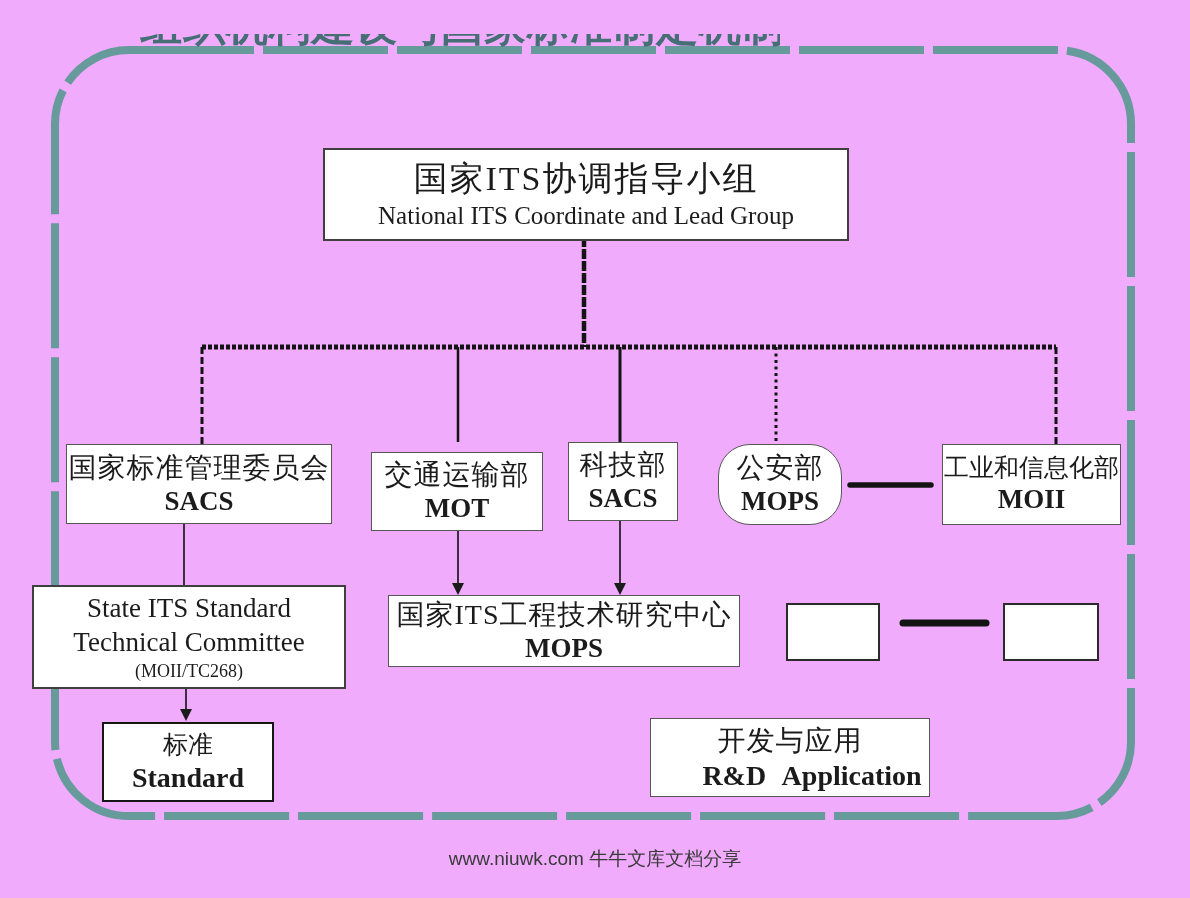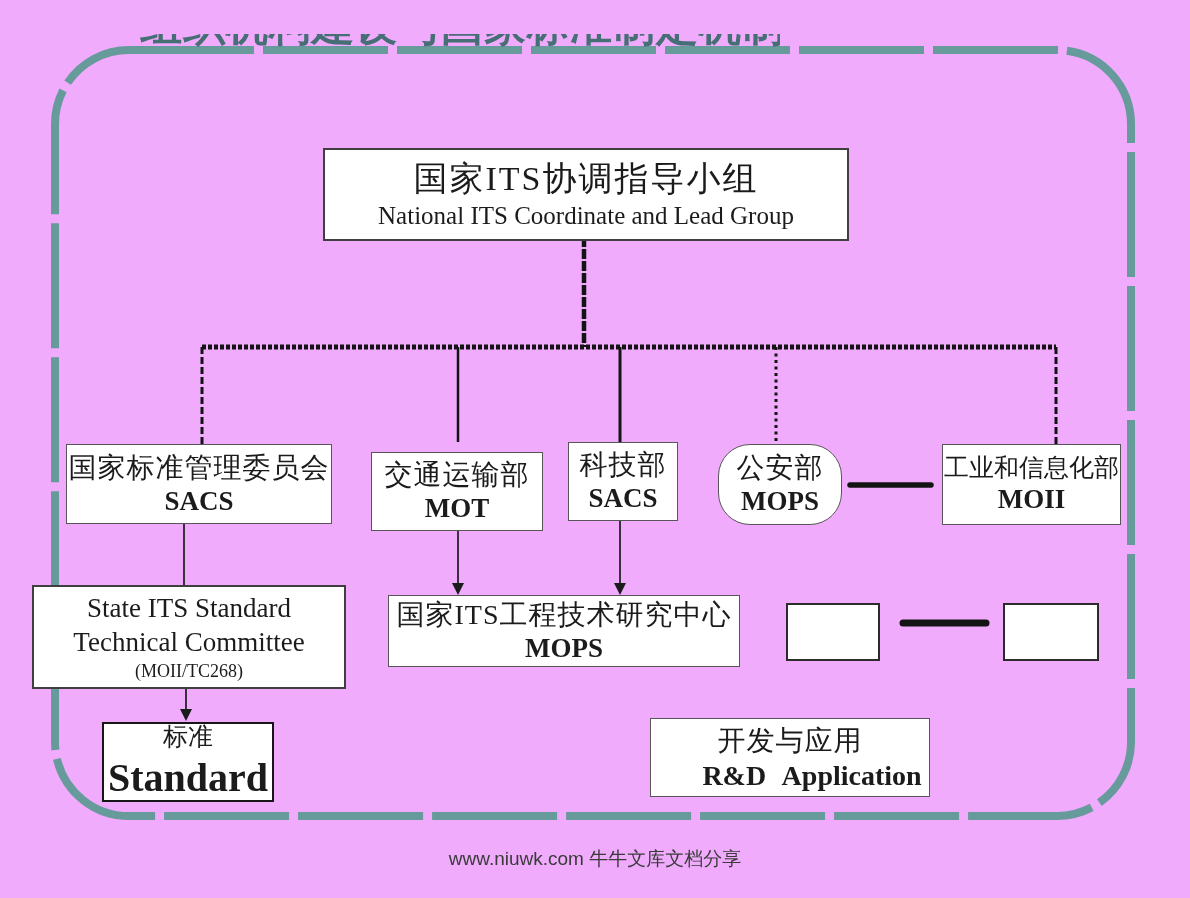--- a/index.html
+++ b/index.html
@@ -122,21 +122,21 @@
   <div class="box b-std" style="left:388px;top:595px;width:350px;height:70px;">
     <div class="zh-md">国家ITS工程技术研究中心</div>
     <div class="en-md bold">MOPS</div>
   </div>
 
   <div class="box b-empty" style="left:786px;top:603px;width:90px;height:54px;"></div>
   <div class="box b-empty" style="left:1003px;top:603px;width:92px;height:54px;"></div>
 
   <div class="box b-black" style="left:102px;top:722px;width:168px;height:76px;">
     <div class="zh-sm">标准</div>
-    <div class="bold" style="font-size:40px;">Standard</div>
+    <div class="bold" style="font-size:28px;">Standard</div>
   </div>
 
   <div class="box b-std" style="left:650px;top:718px;width:278px;height:77px;">
     <div class="zh-md">开发与应用</div>
     <div class="rd-en">R&amp;D Application</div>
   </div>
 
   <div id="footer">www.niuwk.com 牛牛文库文档分享</div>
 
 </div>

